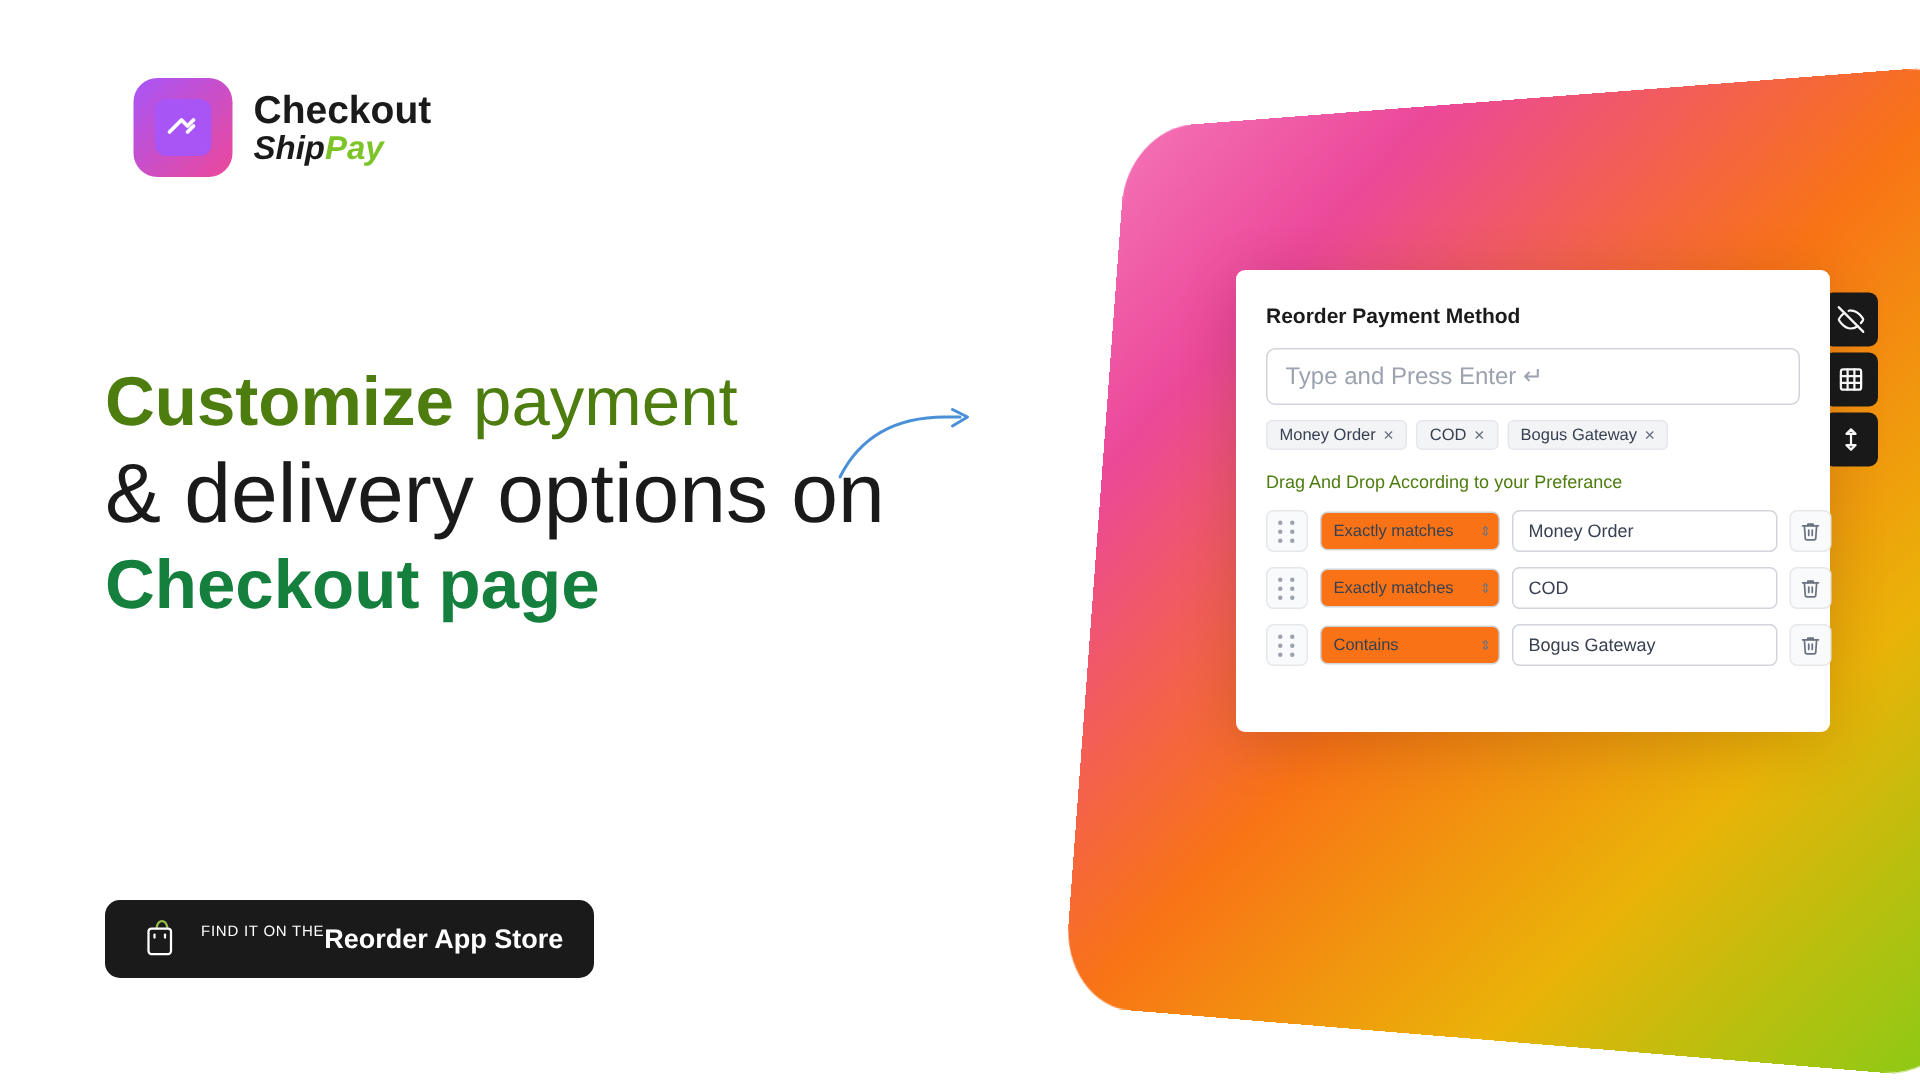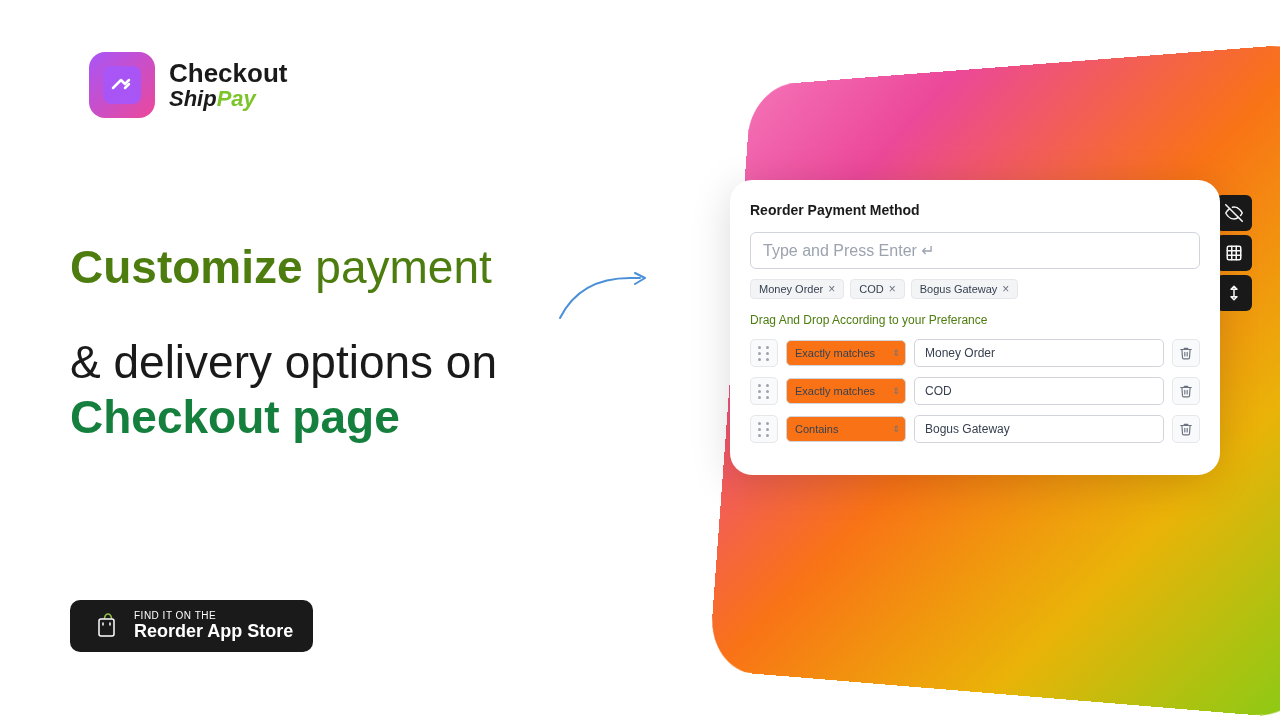--- a/index.html
+++ b/index.html
@@ -64,24 +64,23 @@
     }
     .hero-line1 {
       font-size: 46px;
       color: #4d7c0f;
       line-height: 1.2;
     }
     .hero-line1 strong {
       font-weight: 900;
     }
     .hero-line2 {
-      font-size: 46px;
+      font-size: 56px;
       color: #1a1a1a;
       line-height: 1.2;
-      margin-top: 40px;
     }
     .hero-line3 {
       font-size: 46px;
       color: #15803d;
       font-weight: 900;
       line-height: 1.2;
     }
 
     
     .shopify-badge {
@@ -95,21 +94,21 @@
       align-items: center;
       gap: 12px;
       cursor: pointer;
     }
     .shopify-bag-icon {
       width: 32px;
       height: 32px;
     }
     .shopify-badge-text {
       display: flex;
-      flex-direction: column;
+      flex-direction: row;
     }
     .shopify-find-text {
       font-size: 10px;
       color: #ffffff;
       letter-spacing: 0.5px;
       text-transform: uppercase;
     }
     .shopify-store-text {
       font-size: 18px;
       font-weight: 700;
@@ -127,25 +126,25 @@
       background: linear-gradient(135deg, #f472b6 0%, #ec4899 20%, #f97316 50%, #eab308 75%, #84cc16 100%);
       transform: perspective(900px) rotateY(-12deg) rotateX(5deg);
       transform-origin: right center;
     }
 
     
     .ui-card {
       position: absolute;
       right: 60px;
       top: 180px;
-      width: 490px;
+      width: 396px;
       background: #ffffff;
-      border-radius: 22px;
+      border-radius: 6px;
       box-shadow: 0 8px 40px rgba(0,0,0,0.15);
-      padding: 22px 20px 22px 20px;
+      padding: 22px 20px 34px 20px;
     }
 
     .card-title {
       font-size: 14px;
       font-weight: 600;
       color: #1a1a1a;
       margin-bottom: 14px;
     }
 
     .search-input-box {

